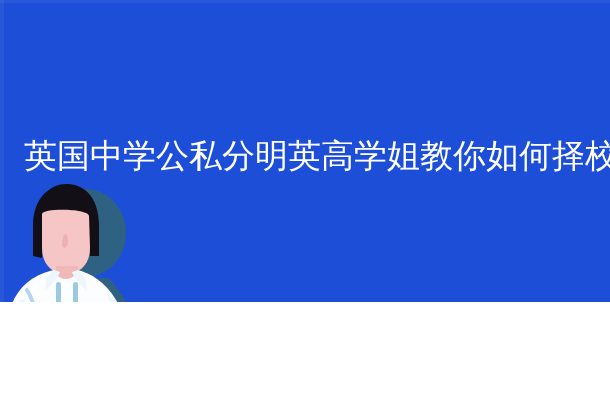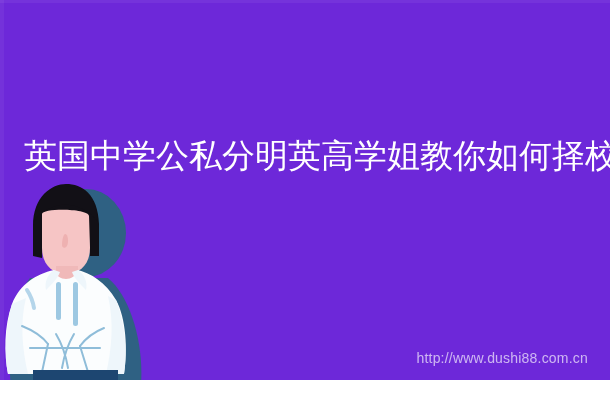--- a/index.html
+++ b/index.html
@@ -3,23 +3,23 @@
 <meta charset="utf-8">
 <style>
   html, body {
     margin: 0;
     padding: 0;
     background: #ffffff;
   }
   #banner {
     position: relative;
     width: 610px;
-    height: 380px;
+    height: 302px;
     overflow: hidden;
-    background: #6d28d9;
+    background: #1d4ed8;
     font-family: "Liberation Sans", "DejaVu Sans", sans-serif;
   }
   
   .edge-top {
     position: absolute;
     left: 0; top: 0;
     width: 610px; height: 3px;
     background: rgba(255,255,255,0.055);
   }
   
@@ -138,15 +138,14 @@
 
       <g>
         <path d="M33 192 L 118 192 L 118 232 L 80 232 L 76 216 L 72 232 L 33 232 Z" fill="#1d4671"></path>
       </g>
 
     </svg>
   </div>
 
   <div class="headline">英国中学公私分明英高学姐教你如何择校</div>
 
-  <div class="watermark">http://www.dushi88.com.cn</div>
 
 </div>
 
 </body></html>

